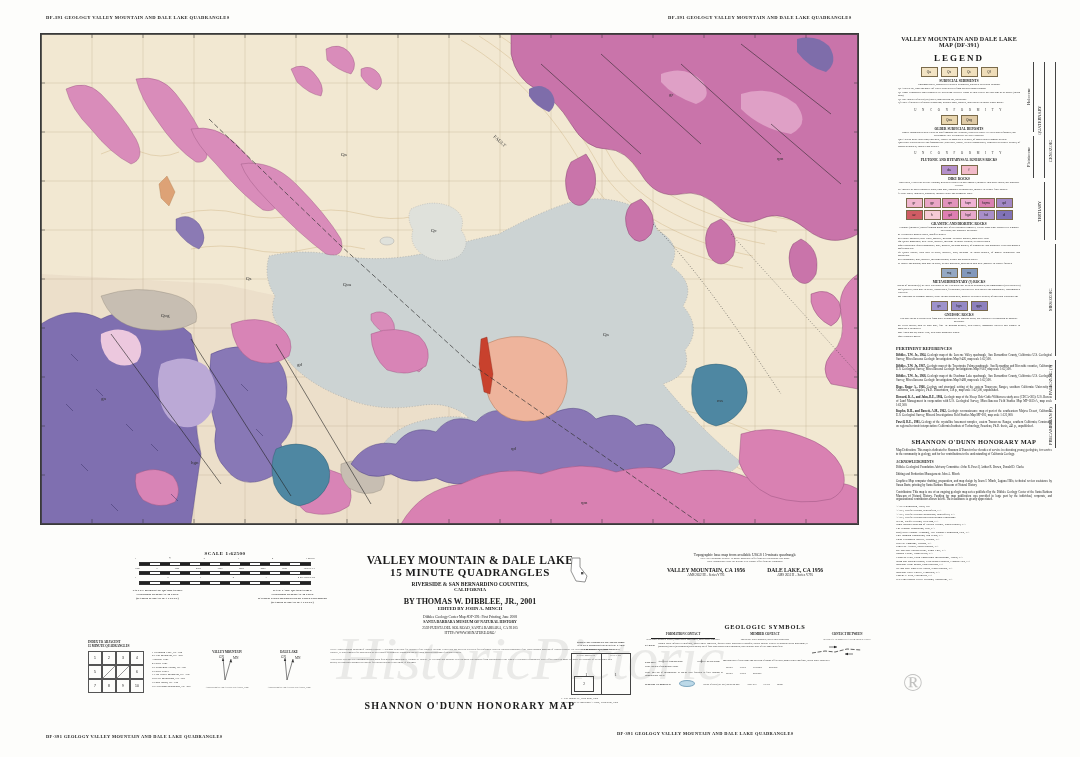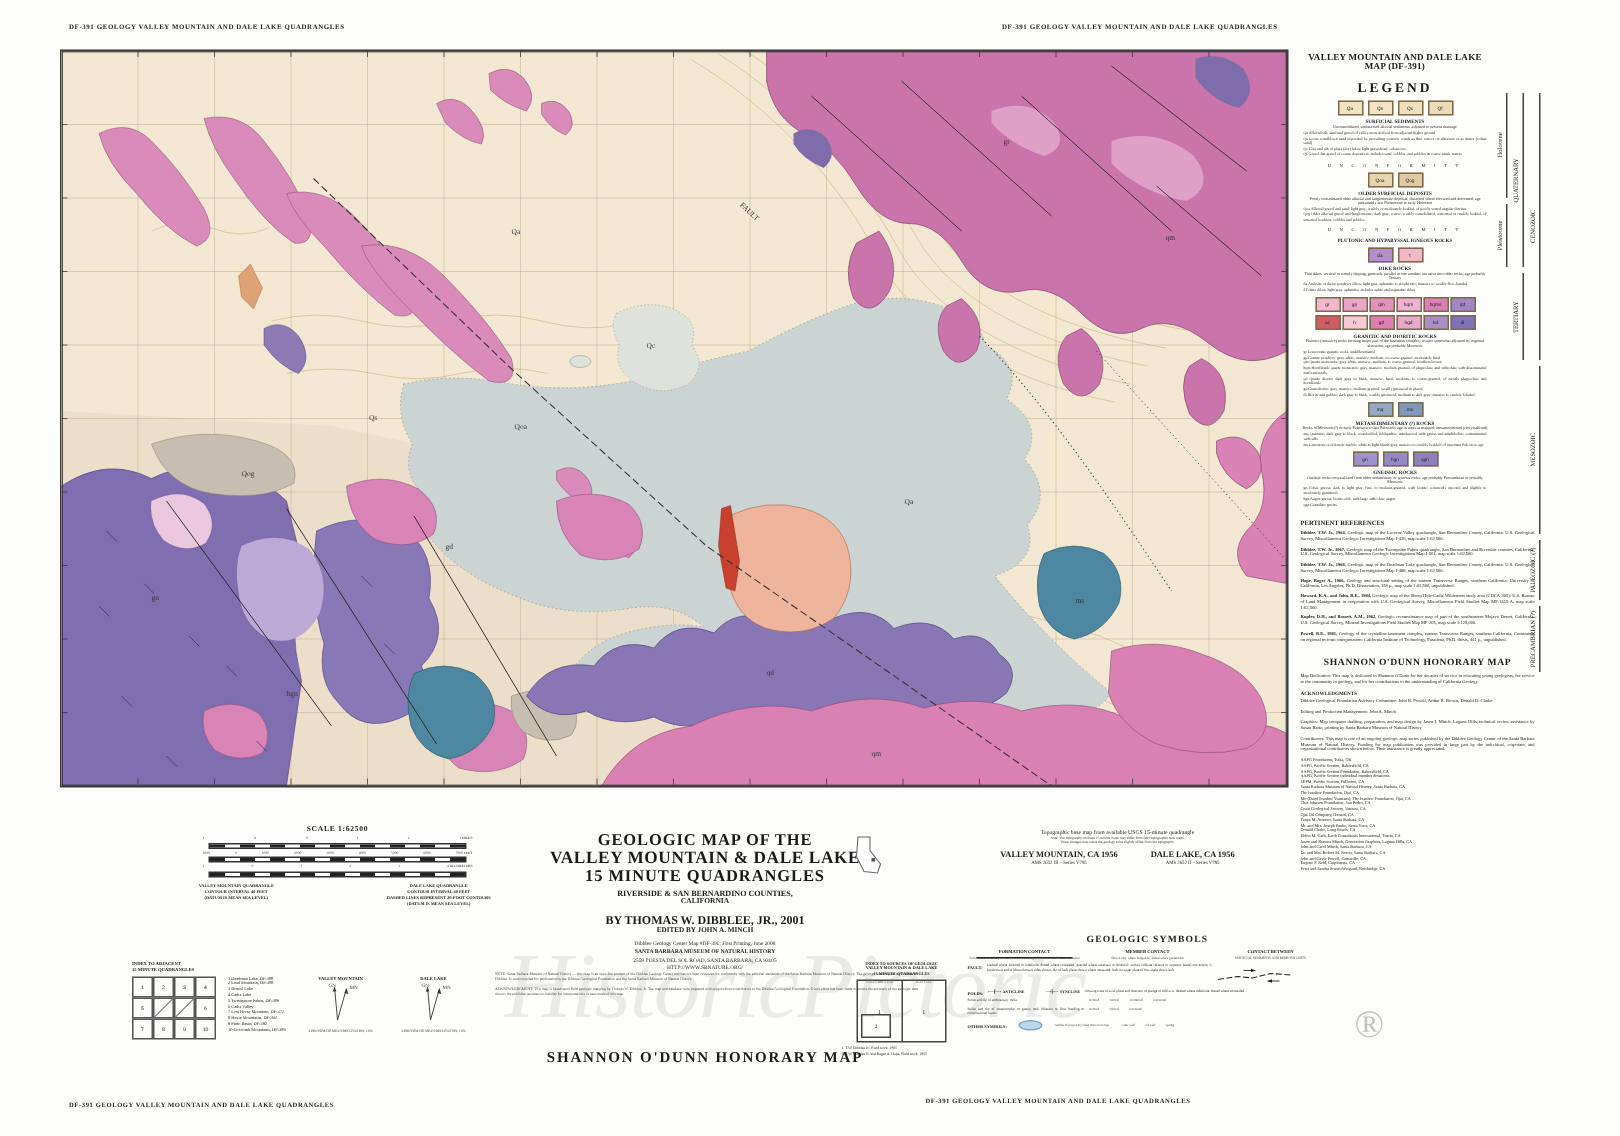--- a/index.html
+++ b/index.html
@@ -4,21 +4,21 @@
 <style>
   html,body{margin:0;padding:0}
   body{width:1080px;height:757px;position:relative;background:#fdfdfb;overflow:hidden;
        font-family:"Liberation Serif",serif;color:#1a1a1a;}
   .tinyhead{position:absolute;font-size:4.6px;letter-spacing:.4px;color:#222;font-weight:bold;}
   
   #map-frame{position:absolute;left:40px;top:33px;width:817px;height:490px;border:1px solid #3a3a3a;background:#f2e8d2;}
   #mapsvg{display:block}
   .mlabel{font-size:5px;font-family:"Liberation Serif",serif;fill:#333}
   
-  #sidebar{position:absolute;left:867px;top:36px;width:162px;}
+  #sidebar{position:absolute;left:896px;top:36px;width:162px;}
   .lg-wrap{position:relative;padding-right:36px;}
   .lg-title{font-size:6px;font-weight:bold;text-align:center;letter-spacing:.2px}
   .lg-head{font-size:9px;text-align:center;letter-spacing:2px;margin:5px 0 4px;font-weight:bold}
   .swrow{display:flex;justify-content:center;gap:3px;margin:3px 0 2px}
   .swrow.tight{gap:1px}
   .sw{width:15px;height:8px;border:.5px solid #7a6a4a;position:relative;display:flex;align-items:center;justify-content:center}
   .sw span{font-size:3.2px;color:#222;font-family:"Liberation Sans",sans-serif}
   .sec-title{font-size:3.4px;font-weight:bold;text-align:center;margin-top:2px}
   .sec-sub{font-size:2.7px;text-align:center;color:#222}
   .sec-desc{font-size:2.6px;line-height:1.25;text-align:justify;color:#222;margin:1px 2px 2px}
@@ -633,21 +633,20 @@
       <polygon points="13,4 11.8,7 14.2,7" fill="#333"></polygon>
       <polygon points="21,5 19.6,8 22.2,8.6" fill="#333"></polygon>
       <text x="9" y="4" font-size="3.4" fill="#333">GN</text>
       <text x="23" y="5" font-size="3.4" fill="#333">MN</text>
     </svg>
     <div class="cap">APPROXIMATE MEAN DECLINATION, 1956</div>
   </div>
 </div>
 
 <div id="title-block" class="abs">
-  <div class="t1">GEOLOGIC MAP OF THE</div>
   <div class="t2">VALLEY MOUNTAIN &amp; DALE LAKE</div>
   <div class="t3">15 MINUTE QUADRANGLES</div>
   <div class="t4">RIVERSIDE &amp; SAN BERNARDINO COUNTIES,</div>
   <div class="t5">CALIFORNIA</div>
   <div class="t6">BY THOMAS W. DIBBLEE, JR., 2001</div>
   <div class="t7">EDITED BY JOHN A. MINCH</div>
   <div class="pub">
     <div>Dibblee Geology Center Map #DF-391:  First Printing, June 2008</div>
     <div><b>SANTA BARBARA MUSEUM OF NATURAL HISTORY</b></div>
     <div>2559 PUESTA DEL SOL ROAD, SANTA BARBARA, CA 93105</div>

